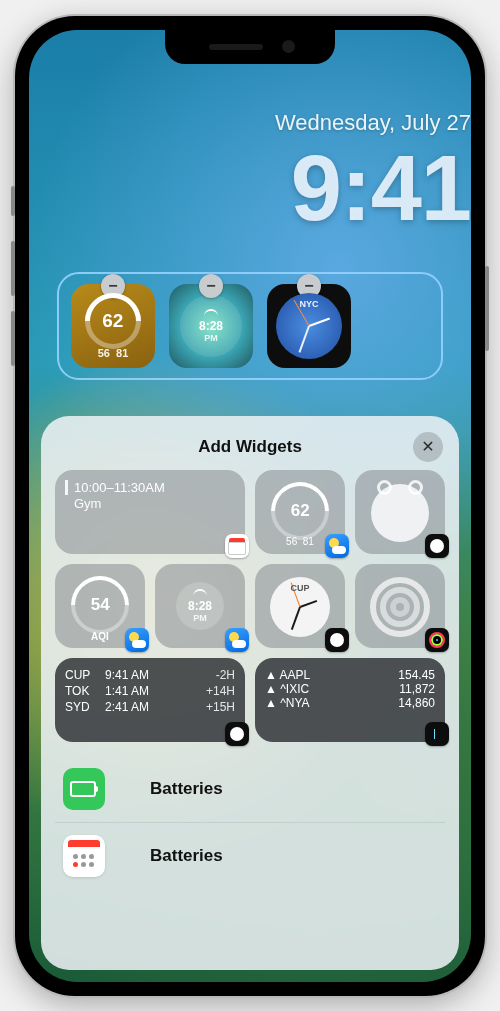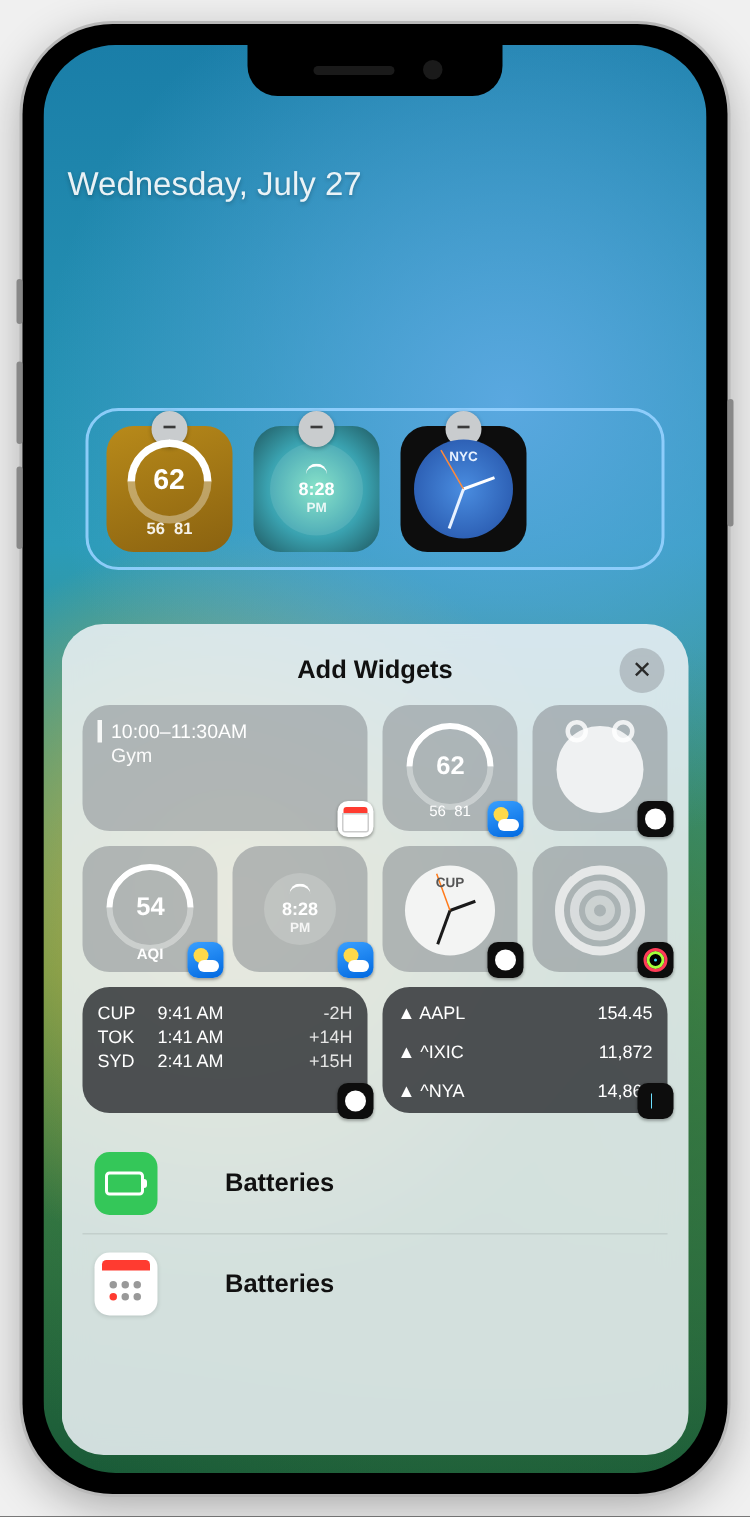--- a/index.html
+++ b/index.html
@@ -37,21 +37,21 @@
   }
   .notch::before{
     content:""; position:absolute; left:44px; top:14px;
     width:54px; height:6px; background:#1a1a1a; border-radius:3px;
   }
   .notch::after{
     content:""; position:absolute; right:40px; top:10px;
     width:13px; height:13px; background:#1a1a1a; border-radius:50%;
   }
   
-  .lock-top { position:absolute; top:0; left:16px; right:0; padding-top:80px; text-align:left; color:rgba(255,255,255,.9);}
+  .lock-top { position:absolute; top:0; left:3px; right:0; padding-top:80px; text-align:right; color:rgba(255,255,255,.9);}
   .date-line { font-size:22px; font-weight:500; text-shadow:0 1px 3px rgba(0,0,0,.25);}
   .time-line { font-size:92px; font-weight:600; letter-spacing:-1px; line-height:1; margin-top:6px; color:rgba(235,245,255,.9); text-shadow:0 2px 6px rgba(0,0,0,.25);}
   
   .widget-row {
     position:absolute; top:242px; left:28px; right:28px; height:108px;
     border:2px solid rgba(150,210,255,.9); border-radius:22px;
     display:flex; gap:14px; padding:12px; align-items:center;
   }
   .wslot {
     position:relative; width:84px; height:84px; border-radius:18px;
@@ -118,21 +118,21 @@
   .sm-lohi{text-align:center;font-size:10px;margin-top:-4px;font-weight:500;}
   .sm-sub{text-align:center;font-size:10px;margin-top:-3px;font-weight:700;}
 
   .alarm-face{width:58px;height:58px;margin:4px auto;border-radius:50%;background:rgba(255,255,255,.82);position:relative;}
   .alarm-face::before,.alarm-face::after{content:"";position:absolute;top:-4px;width:9px;height:9px;border:3px solid rgba(255,255,255,.82);border-radius:50%;background:transparent;}
   .alarm-face::before{left:6px;} .alarm-face::after{right:6px;}
 
   .dark-tile{background:rgba(50,53,56,.85);}
   .tz-grid{display:grid;grid-template-columns:40px 1fr 40px;row-gap:2px;font-size:12px;font-weight:500;}
   .tz-grid .o{text-align:right;opacity:.85;}
-  .st-grid{display:grid;grid-template-columns:1fr auto;row-gap:12px;font-size:12px;font-weight:500;}
+  .st-grid{display:grid;grid-template-columns:1fr auto;row-gap:0;font-size:12px;font-weight:500;}
   .st-grid .n{text-align:right;}
 
   .analog{width:60px;height:60px;border-radius:50%;background:rgba(255,255,255,.85);margin:3px auto;position:relative;}
   .analog .lb{position:absolute;top:6px;left:0;right:0;text-align:center;font-size:9px;font-weight:700;color:#555;}
   .analog::before{content:"";position:absolute;left:50%;top:50%;width:2px;height:18px;background:#1a1a1a;transform-origin:bottom;transform:translate(-50%,-100%) rotate(70deg);}
   .analog::after{content:"";position:absolute;left:50%;top:50%;width:2px;height:24px;background:#1a1a1a;transform-origin:bottom;transform:translate(-50%,-100%) rotate(200deg);}
   .analog .sec{position:absolute;left:50%;top:50%;width:1px;height:26px;background:#ff7a1a;transform-origin:bottom;transform:translate(-50%,-100%) rotate(-20deg);}
 
   .rings{width:60px;height:60px;margin:3px auto;position:relative;}
   .rings .r{position:absolute;border-radius:50%;}
@@ -164,20 +164,21 @@
 <div class="phone">
   <div class="side-btn l1"></div>
     <div class="side-btn l2"></div>
     <div class="side-btn l3"></div>
     <div class="side-btn r1"></div>
   <div class="screen">
     <div class="notch"></div>
 
     <div class="lock-top">
       <div class="date-line">Wednesday, July 27</div>
+      <div class="time-line">9:41</div>
     </div>
 
     <div class="widget-row">
       <div class="wslot">
         <div class="remove">−</div>
         <div class="weather-gauge">
           <div class="gauge-arc">
               <span>62</span>
             </div>
           <div class="gauge-lohi"><span>56</span>&nbsp;&nbsp;<span>81</span></div>

